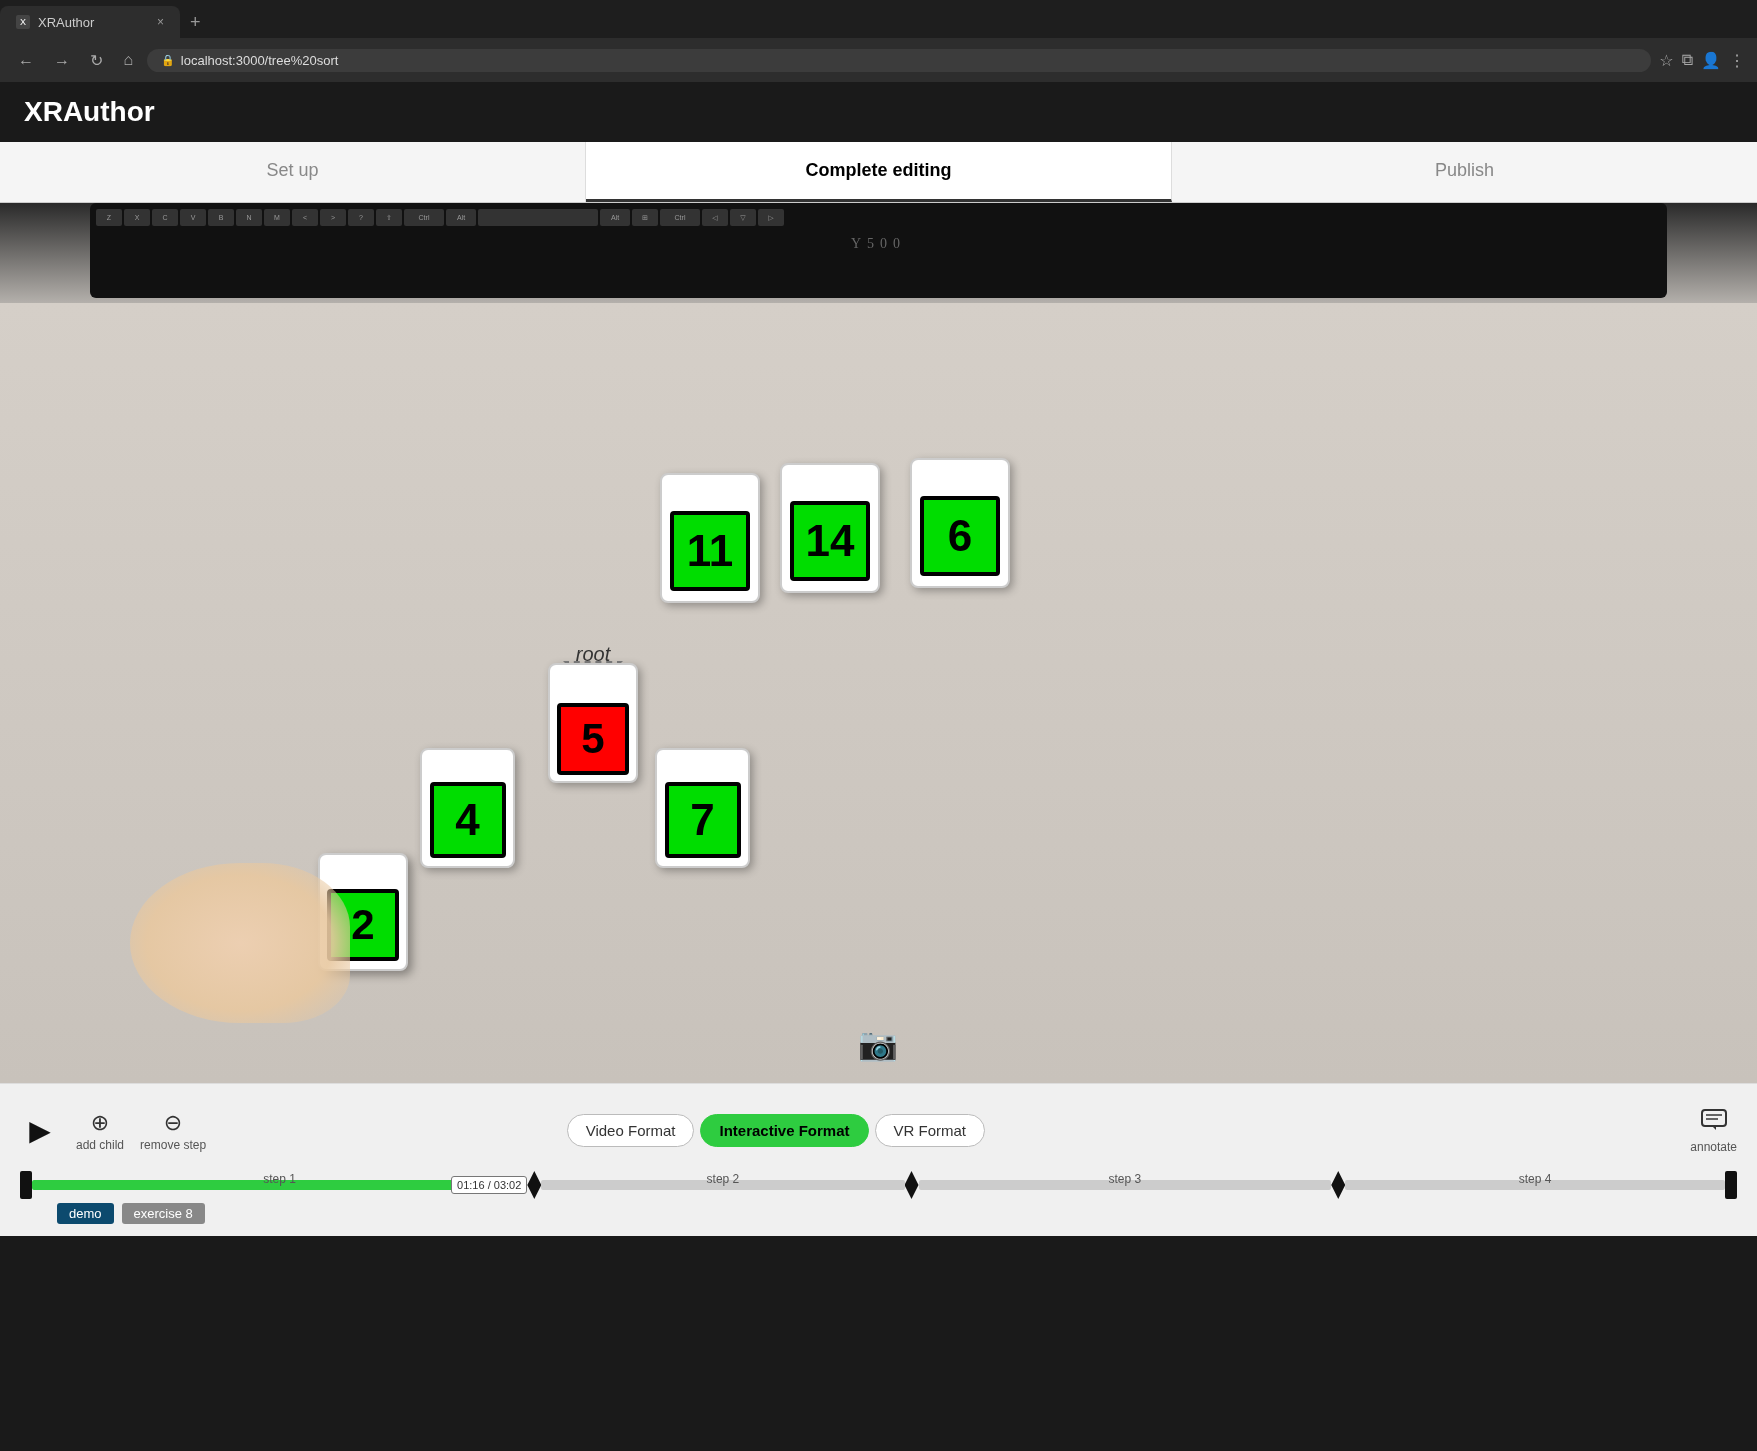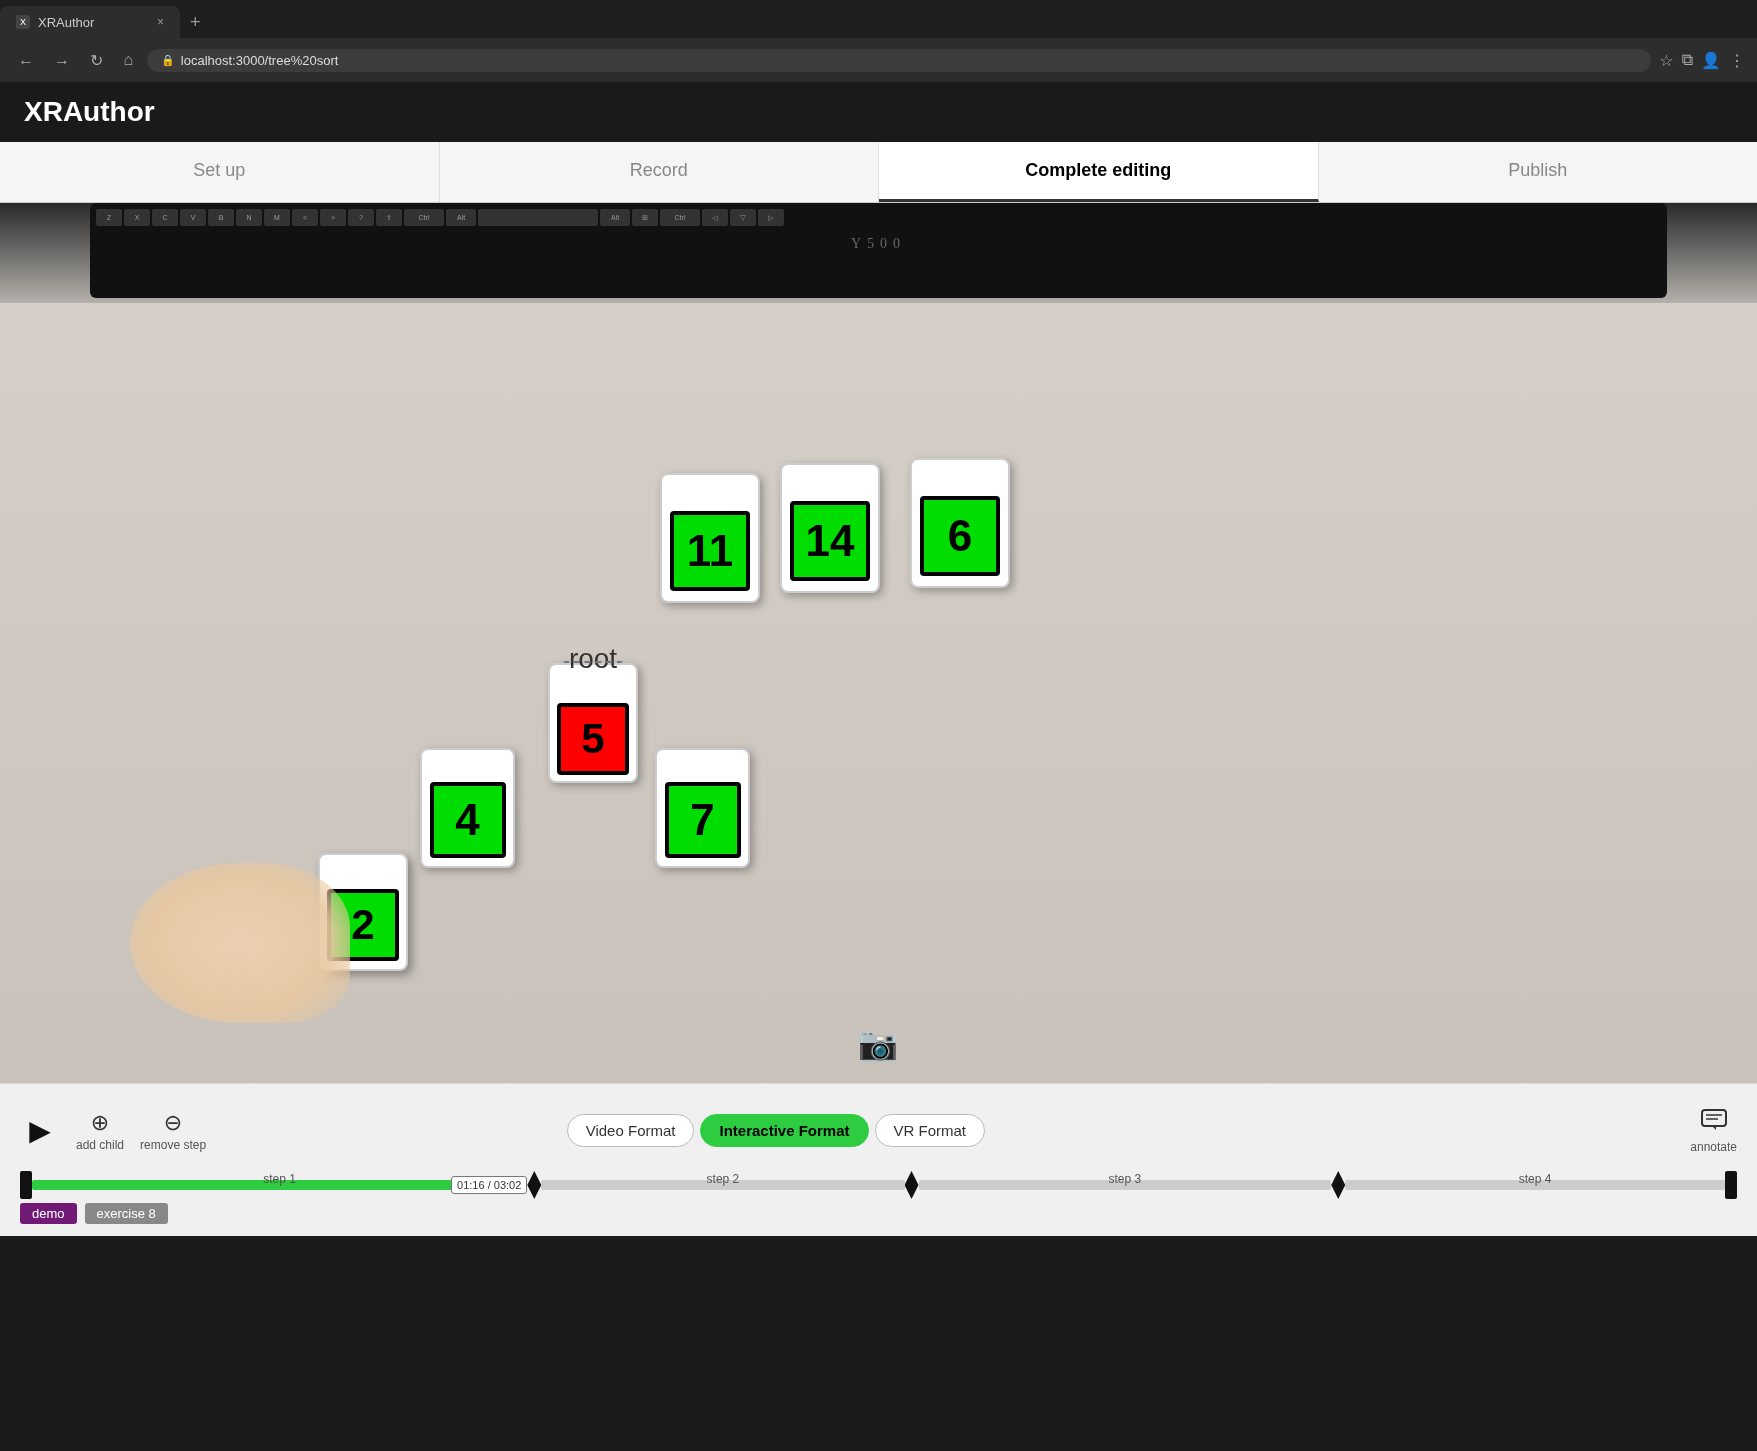--- a/index.html
+++ b/index.html
@@ -250,21 +250,21 @@
     .timeline-area {
       margin-top: 4px;
       position: relative;
     }
     .timeline-label-tag {
       padding: 3px 12px;
       border-radius: 3px;
       font-size: 13px;
       color: #fff;
     }
-    .tag-demo { background: #701a75; }
+    .tag-demo { background: #0c4a6e; margin-left: 37px; }
     .tag-exercise { background: #888; }
 
     
     .bottom-labels {
       display: flex;
       gap: 8px;
       padding: 4px 0 6px 0;
     }
   </style>
 </head>
@@ -297,23 +297,20 @@
   </div>
 </div>
 
 <div class="app-header">
   <span class="app-title">XRAuthor</span>
 </div>
 
 <div class="workflow-tabs">
   <div class="workflow-tab">
     <span>Set up</span>
-  </div>
-  <div class="workflow-tab">
-    <span>Record</span>
   </div>
   <div class="workflow-tab active">
     <span>Complete editing</span>
   </div>
   <div class="workflow-tab">
     <span>Publish</span>
   </div>
 </div>
 
 <div class="main-content">
@@ -359,21 +356,21 @@
 
       <div style="position:absolute;top:260px;left:780px;width:100px;height:130px;background:#fff;border-radius:8px;border:2px solid #ccc;box-shadow:3px 3px 8px rgba(0,0,0,0.3);display:flex;align-items:flex-end;justify-content:center;padding-bottom:10px;">
         <div style="background:#00dd00;border:4px solid #000;border-radius:4px;width:80px;height:80px;display:flex;align-items:center;justify-content:center;font-size:44px;font-weight:bold;">14</div>
       </div>
 
       <div style="position:absolute;top:255px;left:910px;width:100px;height:130px;background:#fff;border-radius:8px;border:2px solid #ccc;box-shadow:3px 3px 8px rgba(0,0,0,0.3);display:flex;align-items:flex-end;justify-content:center;padding-bottom:10px;">
         <div style="background:#00dd00;border:4px solid #000;border-radius:4px;width:80px;height:80px;display:flex;align-items:center;justify-content:center;font-size:44px;font-weight:bold;">6</div>
       </div>
 
       <div style="position:absolute;top:460px;left:548px;width:90px;height:120px;background:#fff;border-radius:8px;border:2px solid #ccc;box-shadow:3px 3px 8px rgba(0,0,0,0.3);display:flex;flex-direction:column;align-items:center;justify-content:flex-end;padding-bottom:6px;">
-        <div style="position:absolute;top:-22px;font-size:28px;color:#333;">root</div>
+        <div style="position:absolute;top:-22px;font-size:20px;color:#333;font-style:italic;">root</div>
         <div style="position:absolute;top:-4px;width:60px;height:4px;border-top:2px dashed #777;border-left:2px dashed transparent;border-right:2px dashed transparent;"></div>
         <div style="background:#ff0000;border:4px solid #000;border-radius:4px;width:72px;height:72px;display:flex;align-items:center;justify-content:center;font-size:42px;font-weight:bold;">5</div>
       </div>
 
       <div style="position:absolute;top:545px;left:420px;width:95px;height:120px;background:#fff;border-radius:8px;border:2px solid #ccc;box-shadow:3px 3px 8px rgba(0,0,0,0.3);display:flex;align-items:flex-end;justify-content:center;padding-bottom:8px;">
         <div style="background:#00dd00;border:4px solid #000;border-radius:4px;width:76px;height:76px;display:flex;align-items:center;justify-content:center;font-size:44px;font-weight:bold;">4</div>
       </div>
 
       <div style="position:absolute;top:545px;left:655px;width:95px;height:120px;background:#fff;border-radius:8px;border:2px solid #ccc;box-shadow:3px 3px 8px rgba(0,0,0,0.3);display:flex;align-items:flex-end;justify-content:center;padding-bottom:8px;">
         <div style="background:#00dd00;border:4px solid #000;border-radius:4px;width:76px;height:76px;display:flex;align-items:center;justify-content:center;font-size:44px;font-weight:bold;">7</div>

